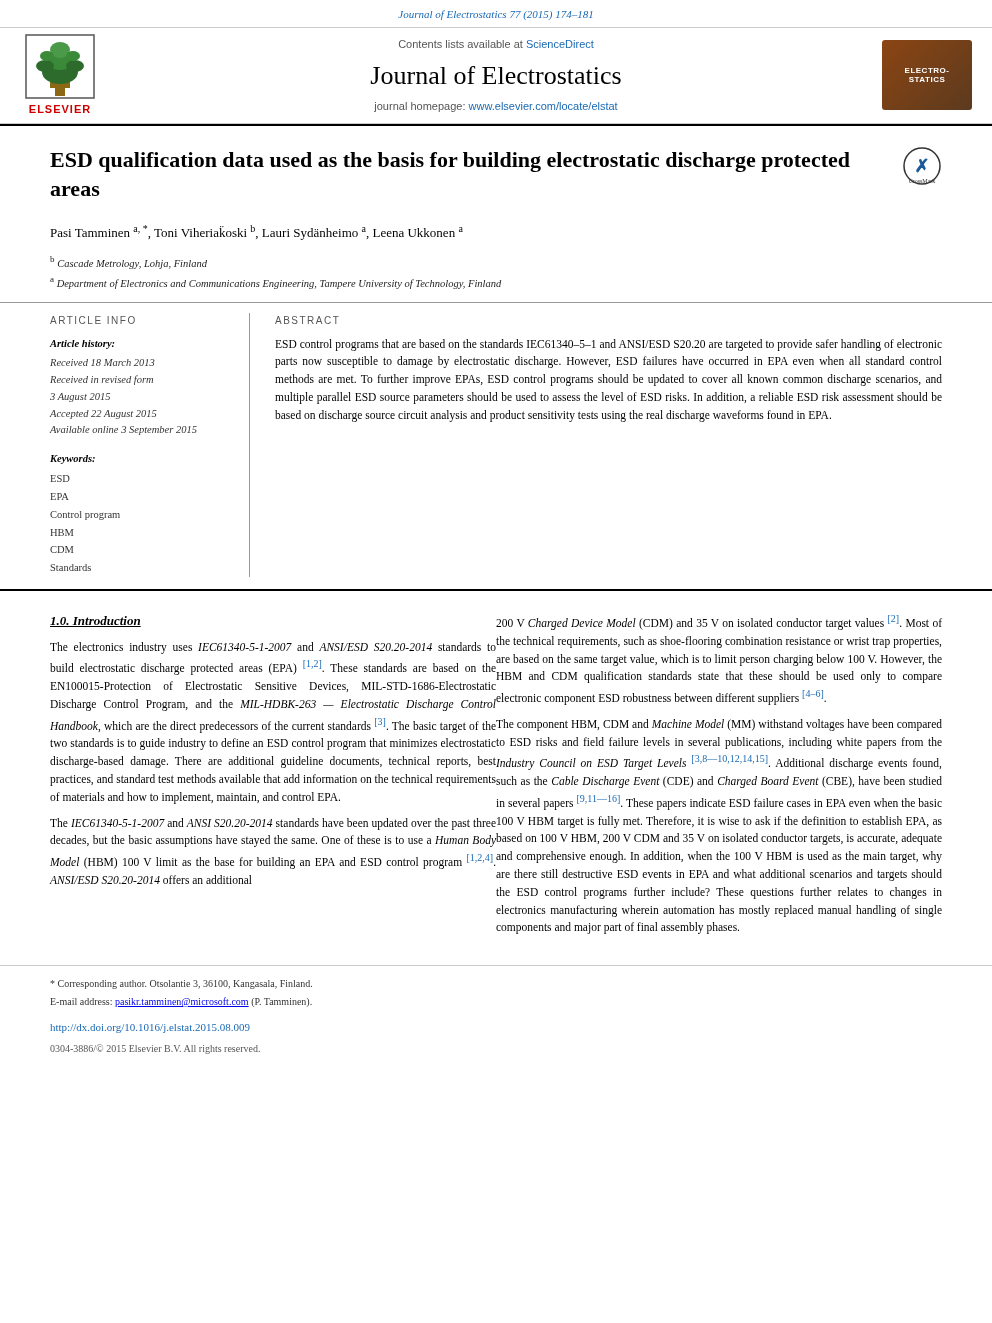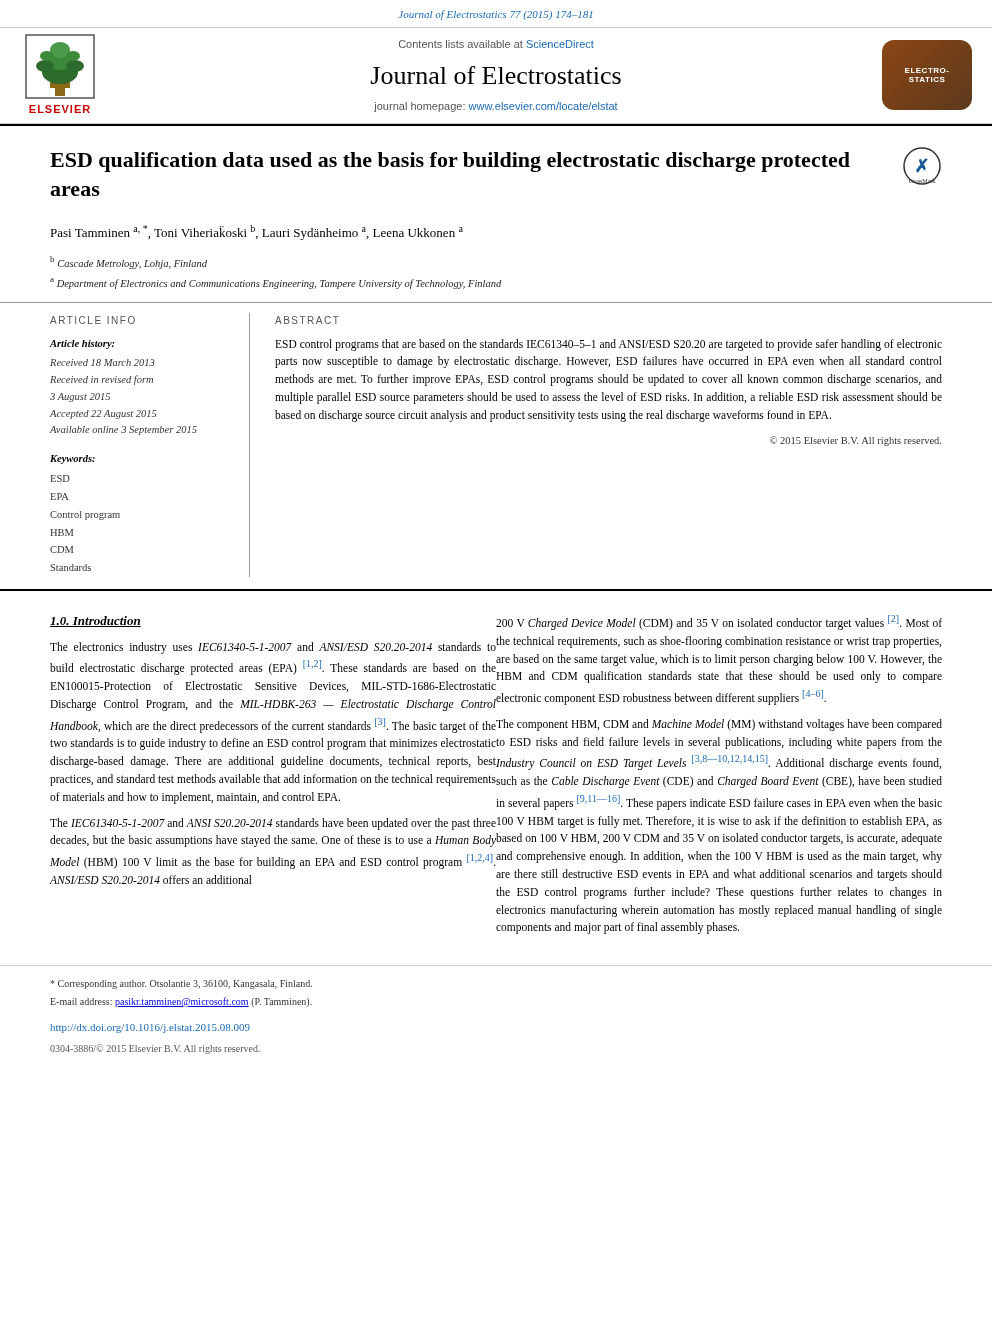--- a/index.html
+++ b/index.html
@@ -76,21 +76,21 @@
       font-family: Arial, sans-serif;
     }
     .homepage-line a { color: #1a6ab5; text-decoration: none; }
     .electrostatics-logo {
       width: 90px;
       height: 70px;
       background: linear-gradient(135deg, #8B4513 0%, #5c3a1e 100%);
       display: flex;
       align-items: center;
       justify-content: center;
-      border-radius: 12px;
+      border-radius: 3px;
       overflow: hidden;
       position: relative;
     }
     .electrostatics-logo-text {
       color: #fff;
       font-size: 8px;
       font-family: Arial, sans-serif;
       font-weight: bold;
       text-align: center;
       line-height: 1.2;
@@ -338,21 +338,20 @@
       <div class="keyword-item">ESD</div>
       <div class="keyword-item">EPA</div>
       <div class="keyword-item">Control program</div>
       <div class="keyword-item">HBM</div>
       <div class="keyword-item">CDM</div>
       <div class="keyword-item">Standards</div>
     </div>
     <div class="right-col">
       <div class="section-label">ABSTRACT</div>
       <div class="abstract-text">ESD control programs that are based on the standards IEC61340–5–1 and ANSI/ESD S20.20 are targeted to provide safer handling of electronic parts now susceptible to damage by electrostatic discharge. However, ESD failures have occurred in EPA even when all standard control methods are met. To further improve EPAs, ESD control programs should be updated to cover all known common discharge scenarios, and multiple parallel ESD source parameters should be used to assess the level of ESD risks. In addition, a reliable ESD risk assessment should be based on discharge source circuit analysis and product sensitivity tests using the real discharge waveforms found in EPA.</div>
-      <div class="copyright-line">© 2015 Elsevier B.V. All rights reserved.</div>
     </div>
   </div>
 
   <div class="body-section">
     <div class="two-col-body">
       <div class="body-col">
         <div class="section-heading">1.0. Introduction</div>
         <div class="body-para">
           The electronics industry uses <em>IEC61340-5-1-2007</em> and <em>ANSI/ESD S20.20-2014</em> standards to build electrostatic discharge protected areas (EPA) <a href="#" class="ref-link">[1,2]</a>. These standards are based on the EN100015-Protection of Electrostatic Sensitive Devices, MIL-STD-1686-Electrostatic Discharge Control Program, and the <em>MIL-HDBK-263 — Electrostatic Discharge Control Handbook</em>, which are the direct predecessors of the current standards <a href="#" class="ref-link">[3]</a>. The basic target of the two standards is to guide industry to define an ESD control program that minimizes electrostatic discharge-based damage. There are additional guideline documents, technical reports, best practices, and standard test methods available that add information on the technical requirements of materials and how to implement, maintain, and control EPA.
         </div>

